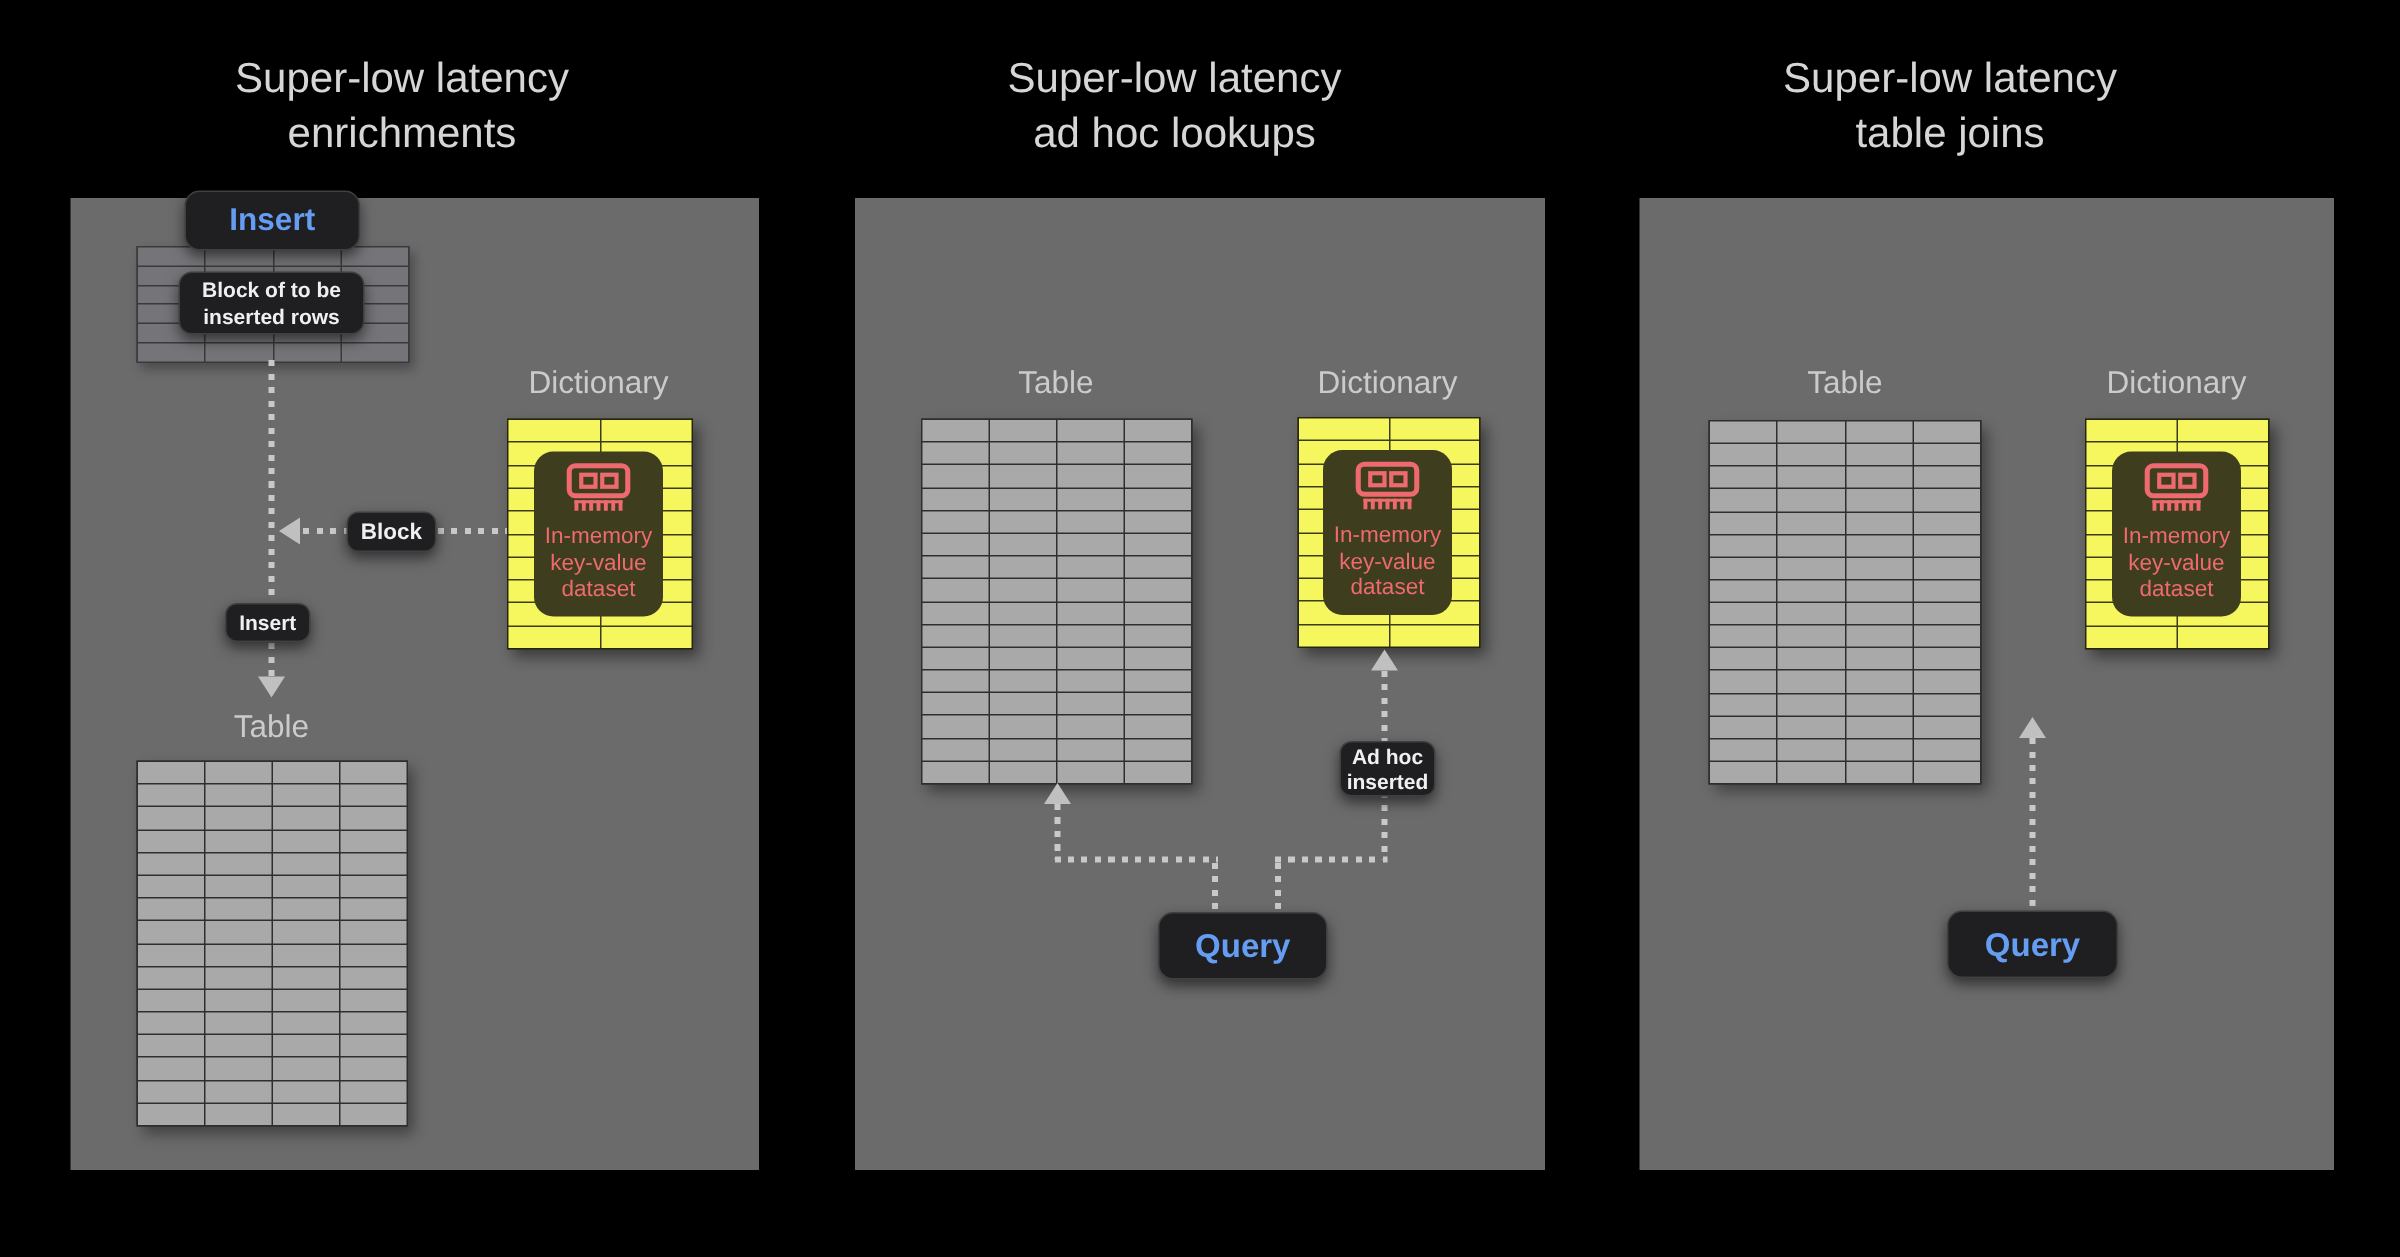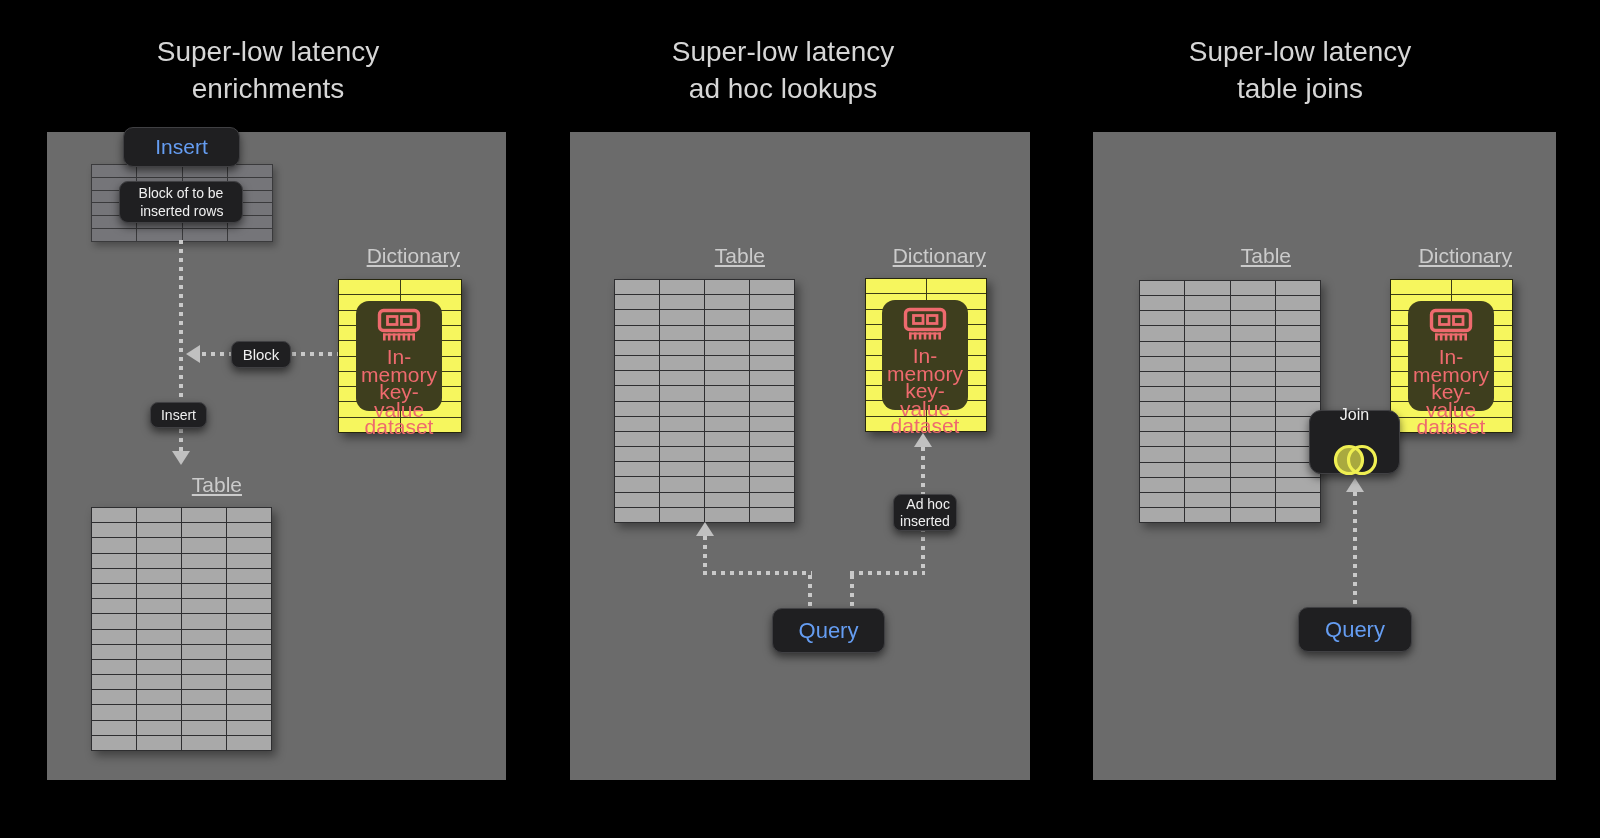--- a/index.html
+++ b/index.html
@@ -8,40 +8,40 @@
     --table-cell:#a9a9a9; --table-line:#2e2e30; --block-cell:#757579; --block-line:#3a3a3c;
     --dict-yellow:#f6f65e; --dict-line:#3c3c18; --dict-overlay:#3e3e1e; --salmon:#ee6a6e;
     --venn-fill:#a9a93f; --venn-stroke:#efef52; --dotted:#c9c9c9; --arrow:#c0c0c0;
   }
   html,body{margin:0;padding:0;background:var(--bg);}
   .stage{position:relative;width:1600px;height:838px;background:var(--bg);overflow:hidden;
          font-family:"Liberation Sans", sans-serif;}
   .panel{position:absolute;top:132px;height:648px;background:var(--panel);}
   .title{position:absolute;top:33px;width:400px;text-align:center;color:var(--title-text);
          font-size:28px;line-height:37px;white-space:pre-line;}
-  .sec-label{position:absolute;width:122px;text-align:right;color:var(--label-text);font-size:21px;text-decoration:underline;}
+  .sec-label{position:absolute;width:122px;text-align:center;color:var(--label-text);font-size:21px;}
   .grid{position:absolute;display:grid;gap:1px;}
   .table-grid{background:var(--table-line);border:1px solid var(--table-line);
               box-shadow:4px 5px 9px rgba(0,0,0,.4);}
   .table-grid .cell{background:var(--table-cell);}
   .block-grid{background:var(--block-line);border:1px solid var(--block-line);
               box-shadow:3px 4px 7px rgba(0,0,0,.3);}
   .block-grid .cell{background:var(--block-cell);}
   .dict-grid{background:var(--dict-line);border:1px solid #26260e;
              box-shadow:4px 5px 9px rgba(0,0,0,.45);}
   .dict-grid .cell{background:var(--dict-yellow);}
   .dark-box{position:absolute;background:var(--dark-box);border:1px solid var(--dark-box-border);
             border-radius:9px;box-shadow:0 4px 9px rgba(0,0,0,.55);color:var(--white-text);
-            display:flex;align-items:center;justify-content:center;text-align:right;
-            white-space:pre-line;box-sizing:border-box;}
+            display:flex;align-items:center;justify-content:center;text-align:center;
+            white-space:pre-line;box-sizing:border-box;font-weight:bold;}
   .btn{border-radius:10px;color:var(--blue-text);}
   .dict-overlay{position:absolute;background:var(--dict-overlay);border-radius:13px;
                 display:flex;flex-direction:column;align-items:center;padding-top:7px;
                 box-sizing:border-box;color:var(--salmon);}
-  .dict-caption{font-size:21px;line-height:17.5px;text-align:center;white-space:pre-line;margin-top:3px;}
+  .dict-caption{font-size:15px;line-height:17.5px;text-align:center;white-space:pre-line;margin-top:3px;}
   .vdot{position:absolute;width:4px;
         background-image:repeating-linear-gradient(to bottom,var(--dotted) 0 4px,transparent 4px 9px);}
   .hdot{position:absolute;height:4px;
         background-image:repeating-linear-gradient(to right,var(--dotted) 0 4px,transparent 4px 9px);}
   .arrow-up{position:absolute;width:0;height:0;border-left:9px solid transparent;
             border-right:9px solid transparent;border-bottom:14px solid var(--arrow);}
   .arrow-down{position:absolute;width:0;height:0;border-left:9px solid transparent;
               border-right:9px solid transparent;border-top:14px solid var(--arrow);}
   .arrow-left{position:absolute;width:0;height:0;border-top:9px solid transparent;
               border-bottom:9px solid transparent;border-right:14px solid var(--arrow);}
@@ -456,28 +456,19 @@
             <rect x="30.5" y="25.5" width="2.6" height="7"></rect>
           <rect x="35.4" y="25.5" width="2.6" height="7"></rect>
         </g>
       </svg>
     </span>
     <span class="dict-caption">In-memory
 key-value
 dataset</span>
   </div>
 
-  <div class="dark-box z3" style="left:1309px;top:410px;width:91px;height:64px;border-radius:12px;flex-direction:column;padding-top:2px;">
-    <span style="font-size:16px;line-height:19px;">Join</span>
-    <span style="margin-top:1px;">
-      <svg width="54" height="34" viewBox="0 0 54 34">
-        <circle class="venn-left" cx="21" cy="17" r="13.5"></circle>
-        <circle class="venn-right" cx="34" cy="17" r="13.5"></circle>
-      </svg>
-    </span>
-  </div>
 
   <div class="vdot z1" style="left:1353px;top:492px;height:115px;"></div>
   <div class="arrow-up z1" style="left:1346px;top:478px;"></div>
 
   <div class="dark-box btn z3" style="left:1298px;top:607px;width:114px;height:45px;font-size:22px;">Query</div>
 
 </div>
 
 </body></html>

